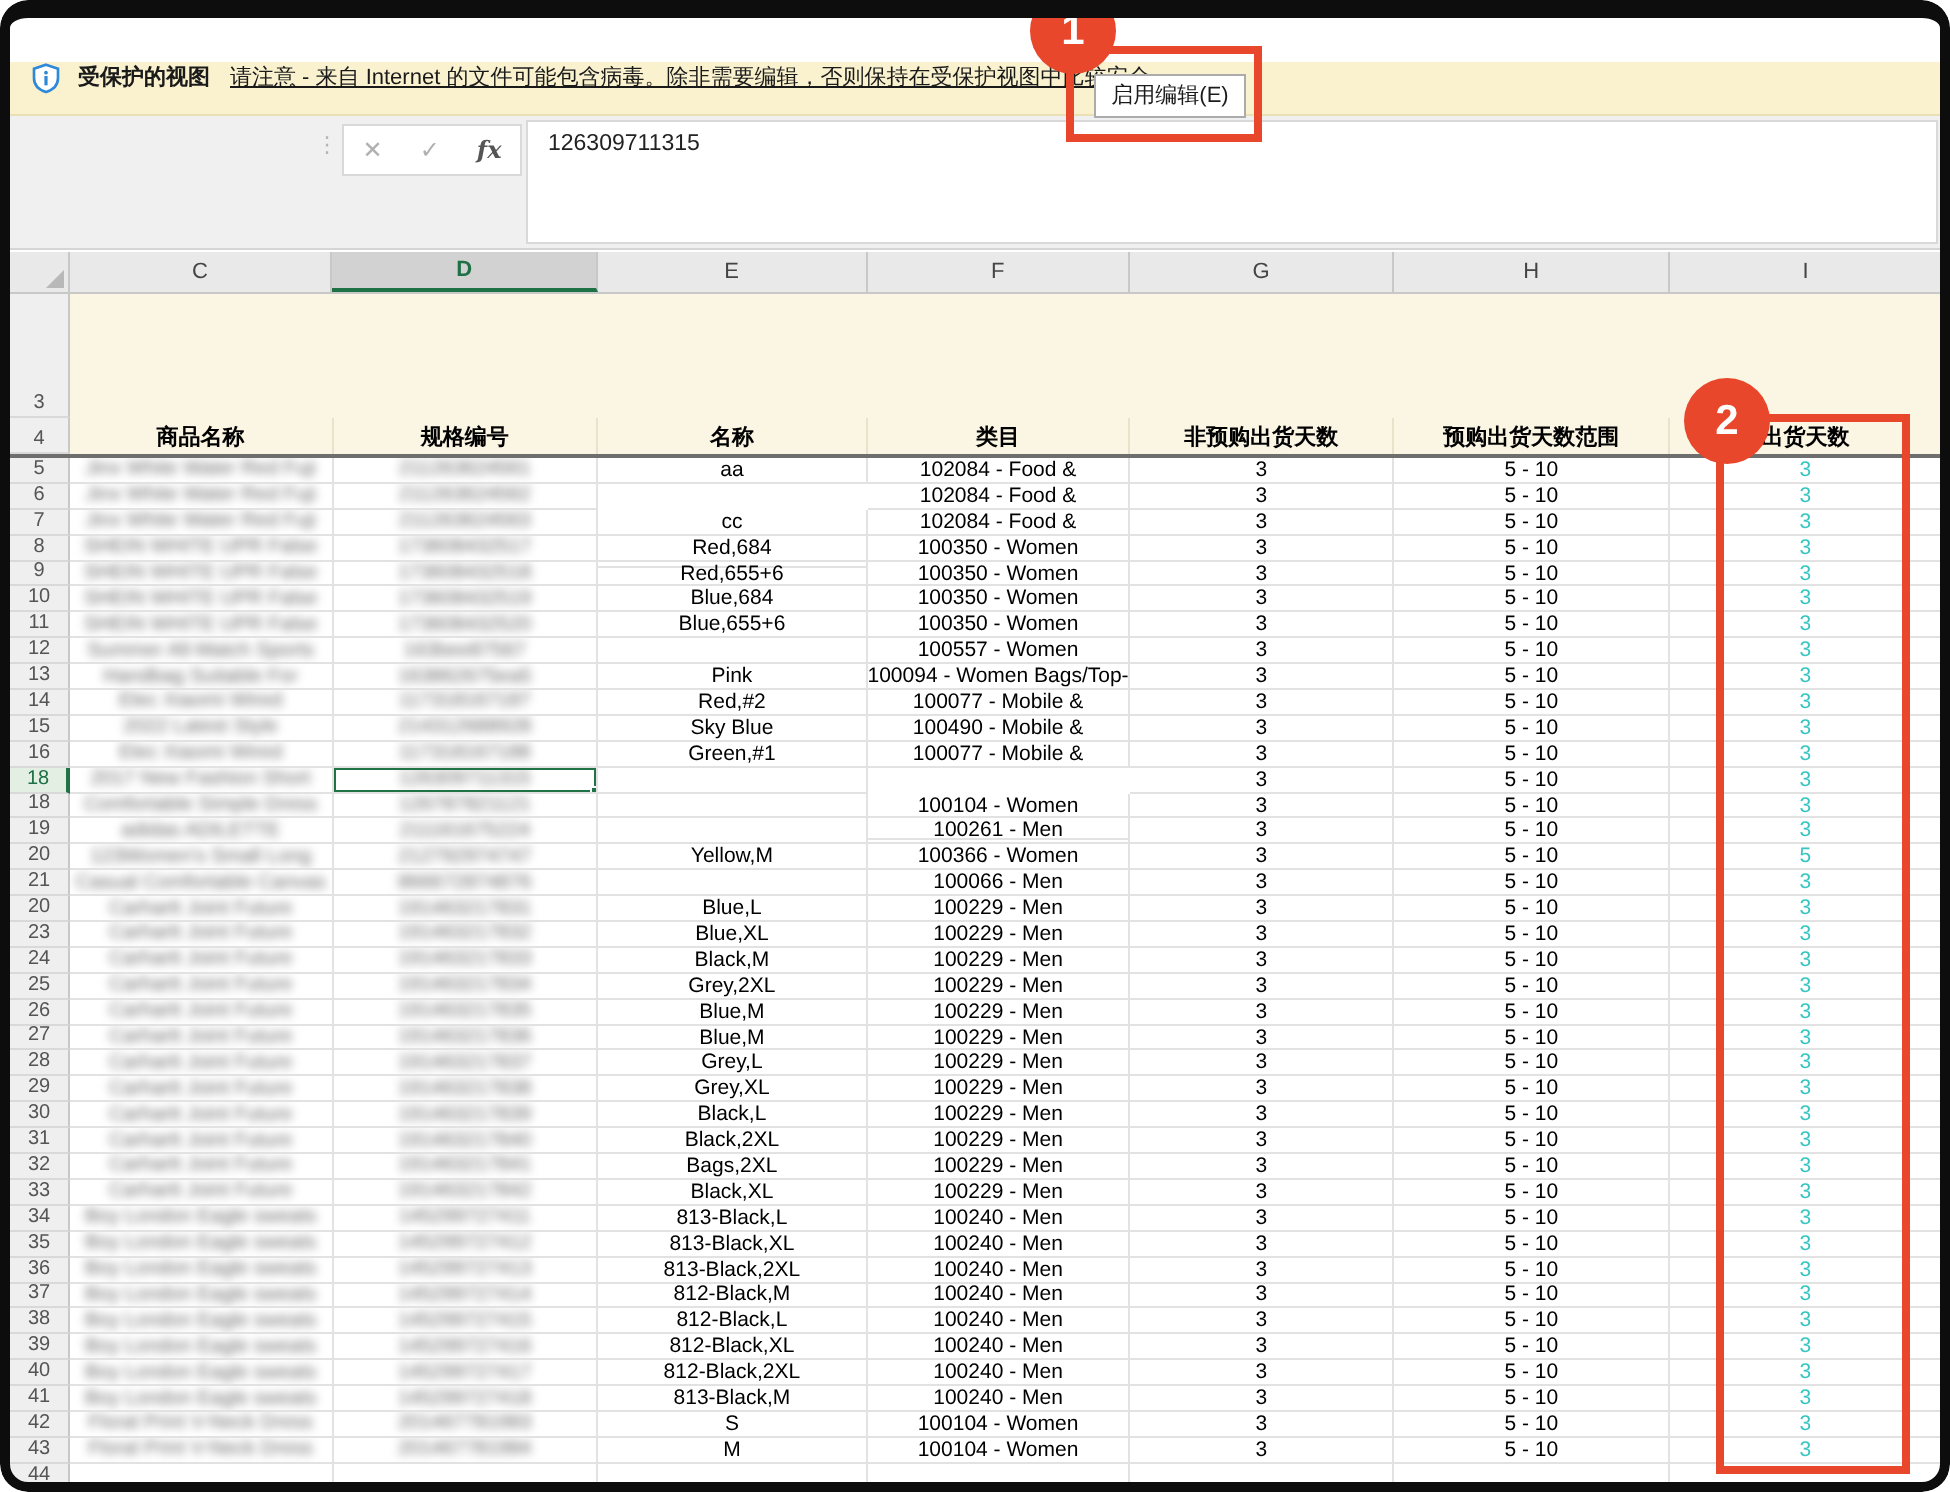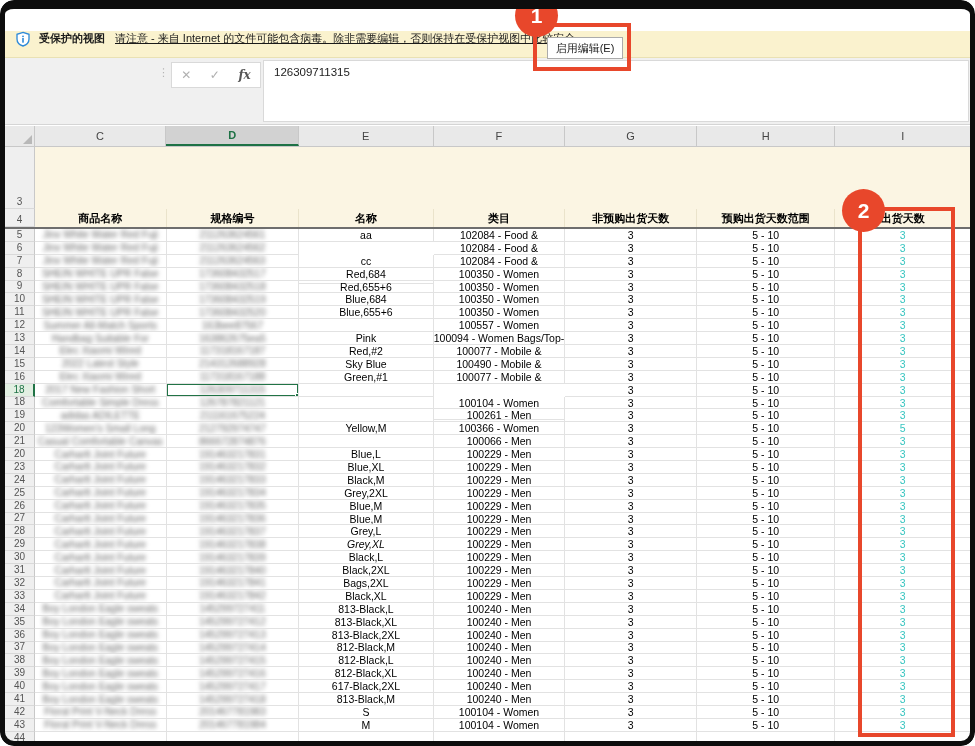--- a/index.html
+++ b/index.html
@@ -712,21 +712,21 @@
           </div>
         </div>
         <div class="grow drow">
           <div class="rnum">29</div>
           <div class="cell" style="width: 133px;">
             <span class="blur">Carhartt Joint Future</span>
           </div>
           <div class="cell" style="width: 134px;">
             <span class="blur">191463217838</span>
           </div>
-          <div class="cell" style="width: 136px; font-style: italic;">
+          <div class="cell" style="width: 136px;">
             <span>Grey,XL</span>
           </div>
           <div class="cell" style="width: 133px;">
             <span>100229 - Men</span>
           </div>
           <div class="cell" style="width: 133px;">
             <span>3</span>
           </div>
           <div class="cell" style="width: 140px;">
             <span>5 - 10</span>
@@ -977,21 +977,21 @@
         </div>
         <div class="grow drow">
           <div class="rnum">40</div>
           <div class="cell" style="width: 133px;">
             <span class="blur">Boy London Eagle sweats</span>
           </div>
           <div class="cell" style="width: 134px;">
             <span class="blur">145299727417</span>
           </div>
           <div class="cell" style="width: 136px;">
-            <span>617-Black,2XL</span>
+            <span>812-Black,2XL</span>
           </div>
           <div class="cell" style="width: 133px;">
             <span>100240 - Men</span>
           </div>
           <div class="cell" style="width: 133px;">
             <span>3</span>
           </div>
           <div class="cell" style="width: 140px;">
             <span>5 - 10</span>
           </div>

